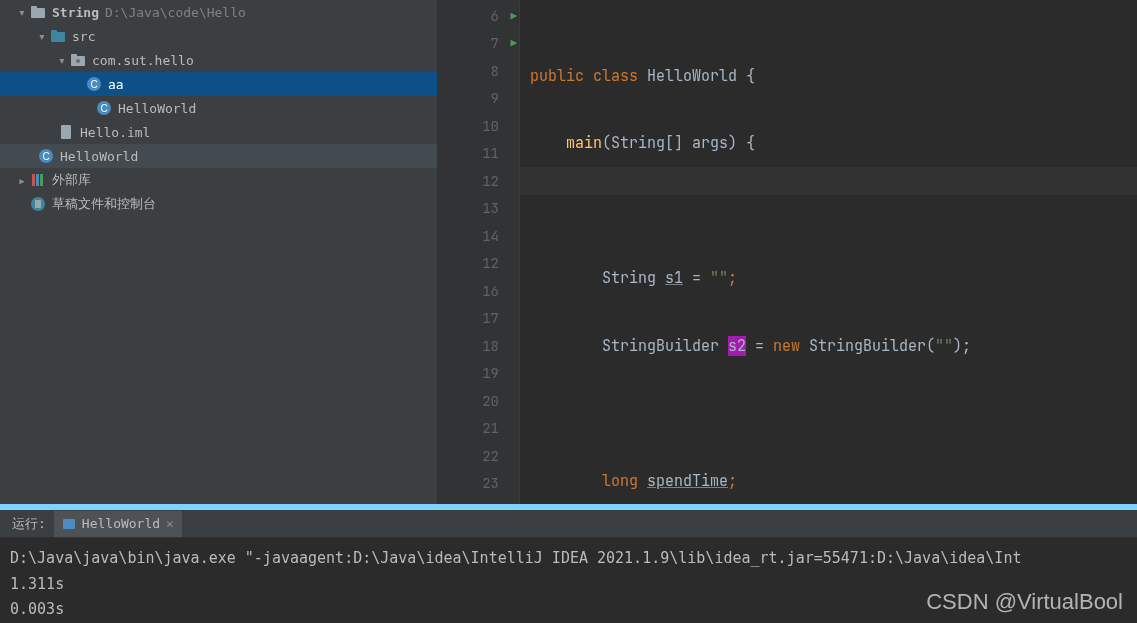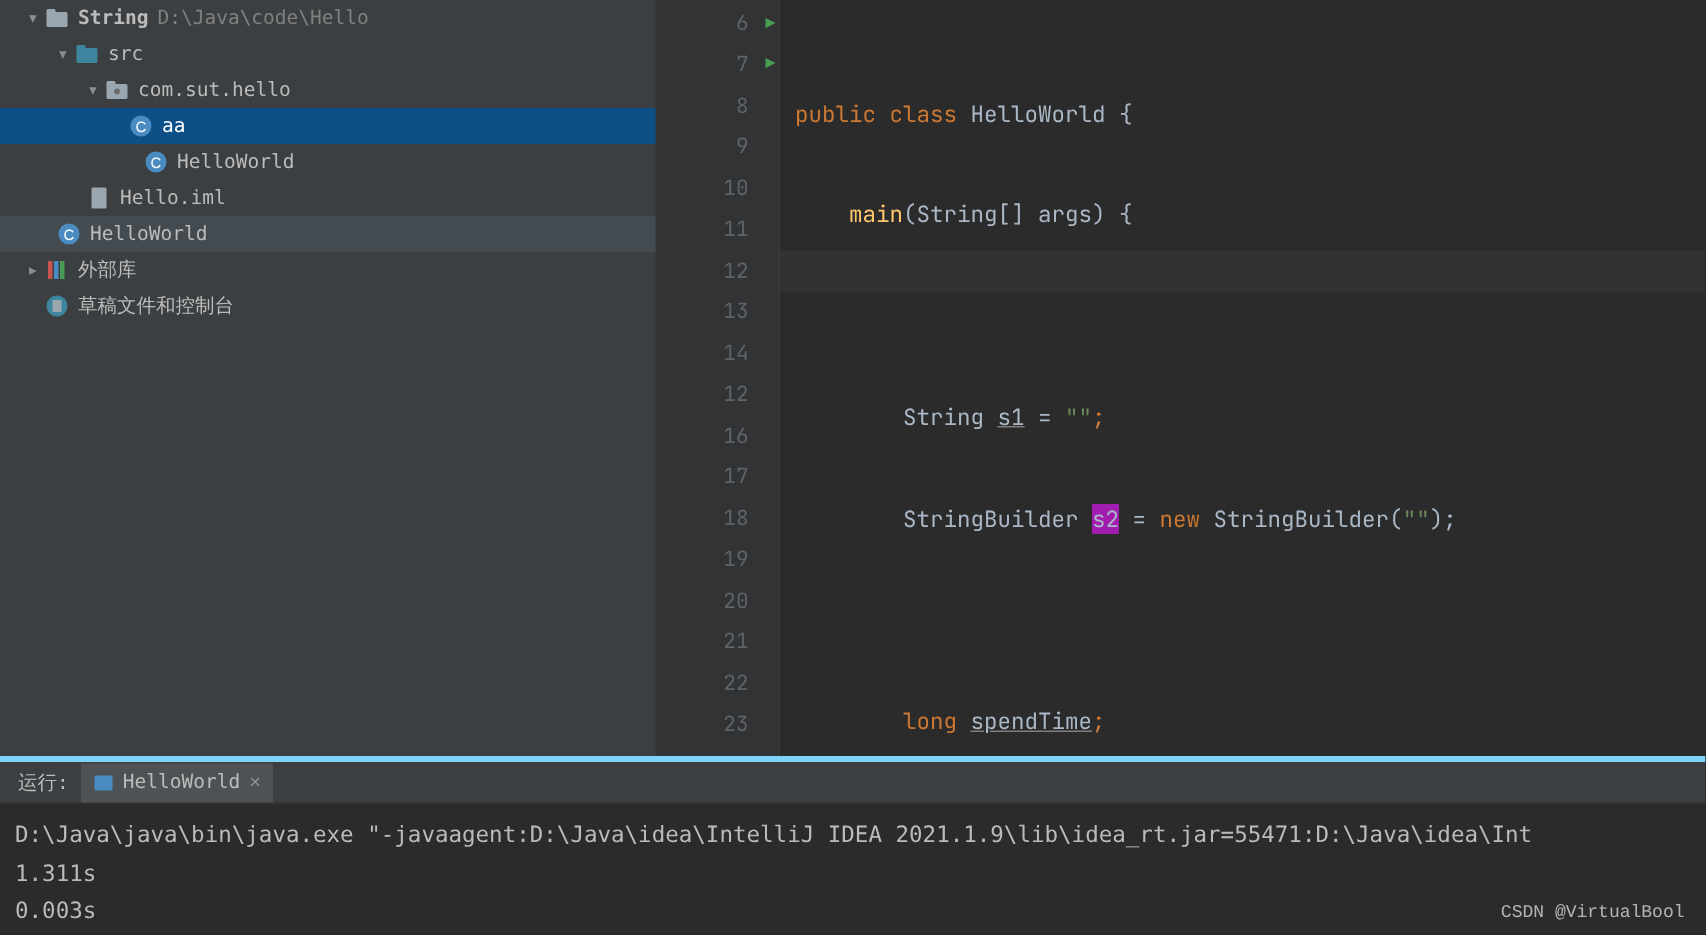--- a/index.html
+++ b/index.html
@@ -109,21 +109,21 @@
   .cl > span, .cl { position: relative; z-index: 1; }
   .k { color: #cc7832; }
   .s { color: #6a8759; }
   .c { color: #a9b7c6; }
   .m { color: #ffc66d; font-style: italic; }
   .u { text-decoration: underline; text-decoration-color: #808080; }
   .hl { background: #a21caf; }
   .run-panel {
     height: 119px;
     background: #2b2b2b;
-    border-top: 4px solid #7dd3fc;
+    border-top: 6px solid #7dd3fc;
   }
   .run-tabs {
     height: 28px;
     background: #3c3f41;
     display: flex;
     align-items: center;
     font-size: 13px;
     border-bottom: 1px solid #323232;
   }
   .run-label {
@@ -147,23 +147,23 @@
     color: #bbbbbb;
     line-height: 1.7;
     white-space: nowrap;
     overflow: hidden;
   }
   .watermark {
     position: absolute;
     right: 14px;
     bottom: 8px;
     color: #cacbcd;
-    font-size: 12px;
+    font-size: 22px;
     opacity: 0.85;
-    font-family: Liberation Mono, monospace;
+    font-family: Liberation Sans, sans-serif;
   }
   svg { display: block; }
 </style>
 </head>
 <body>
 
 <div class="main">
   <div class="sidebar">
 
     <div class="tree-row" style="padding-left:4px">

